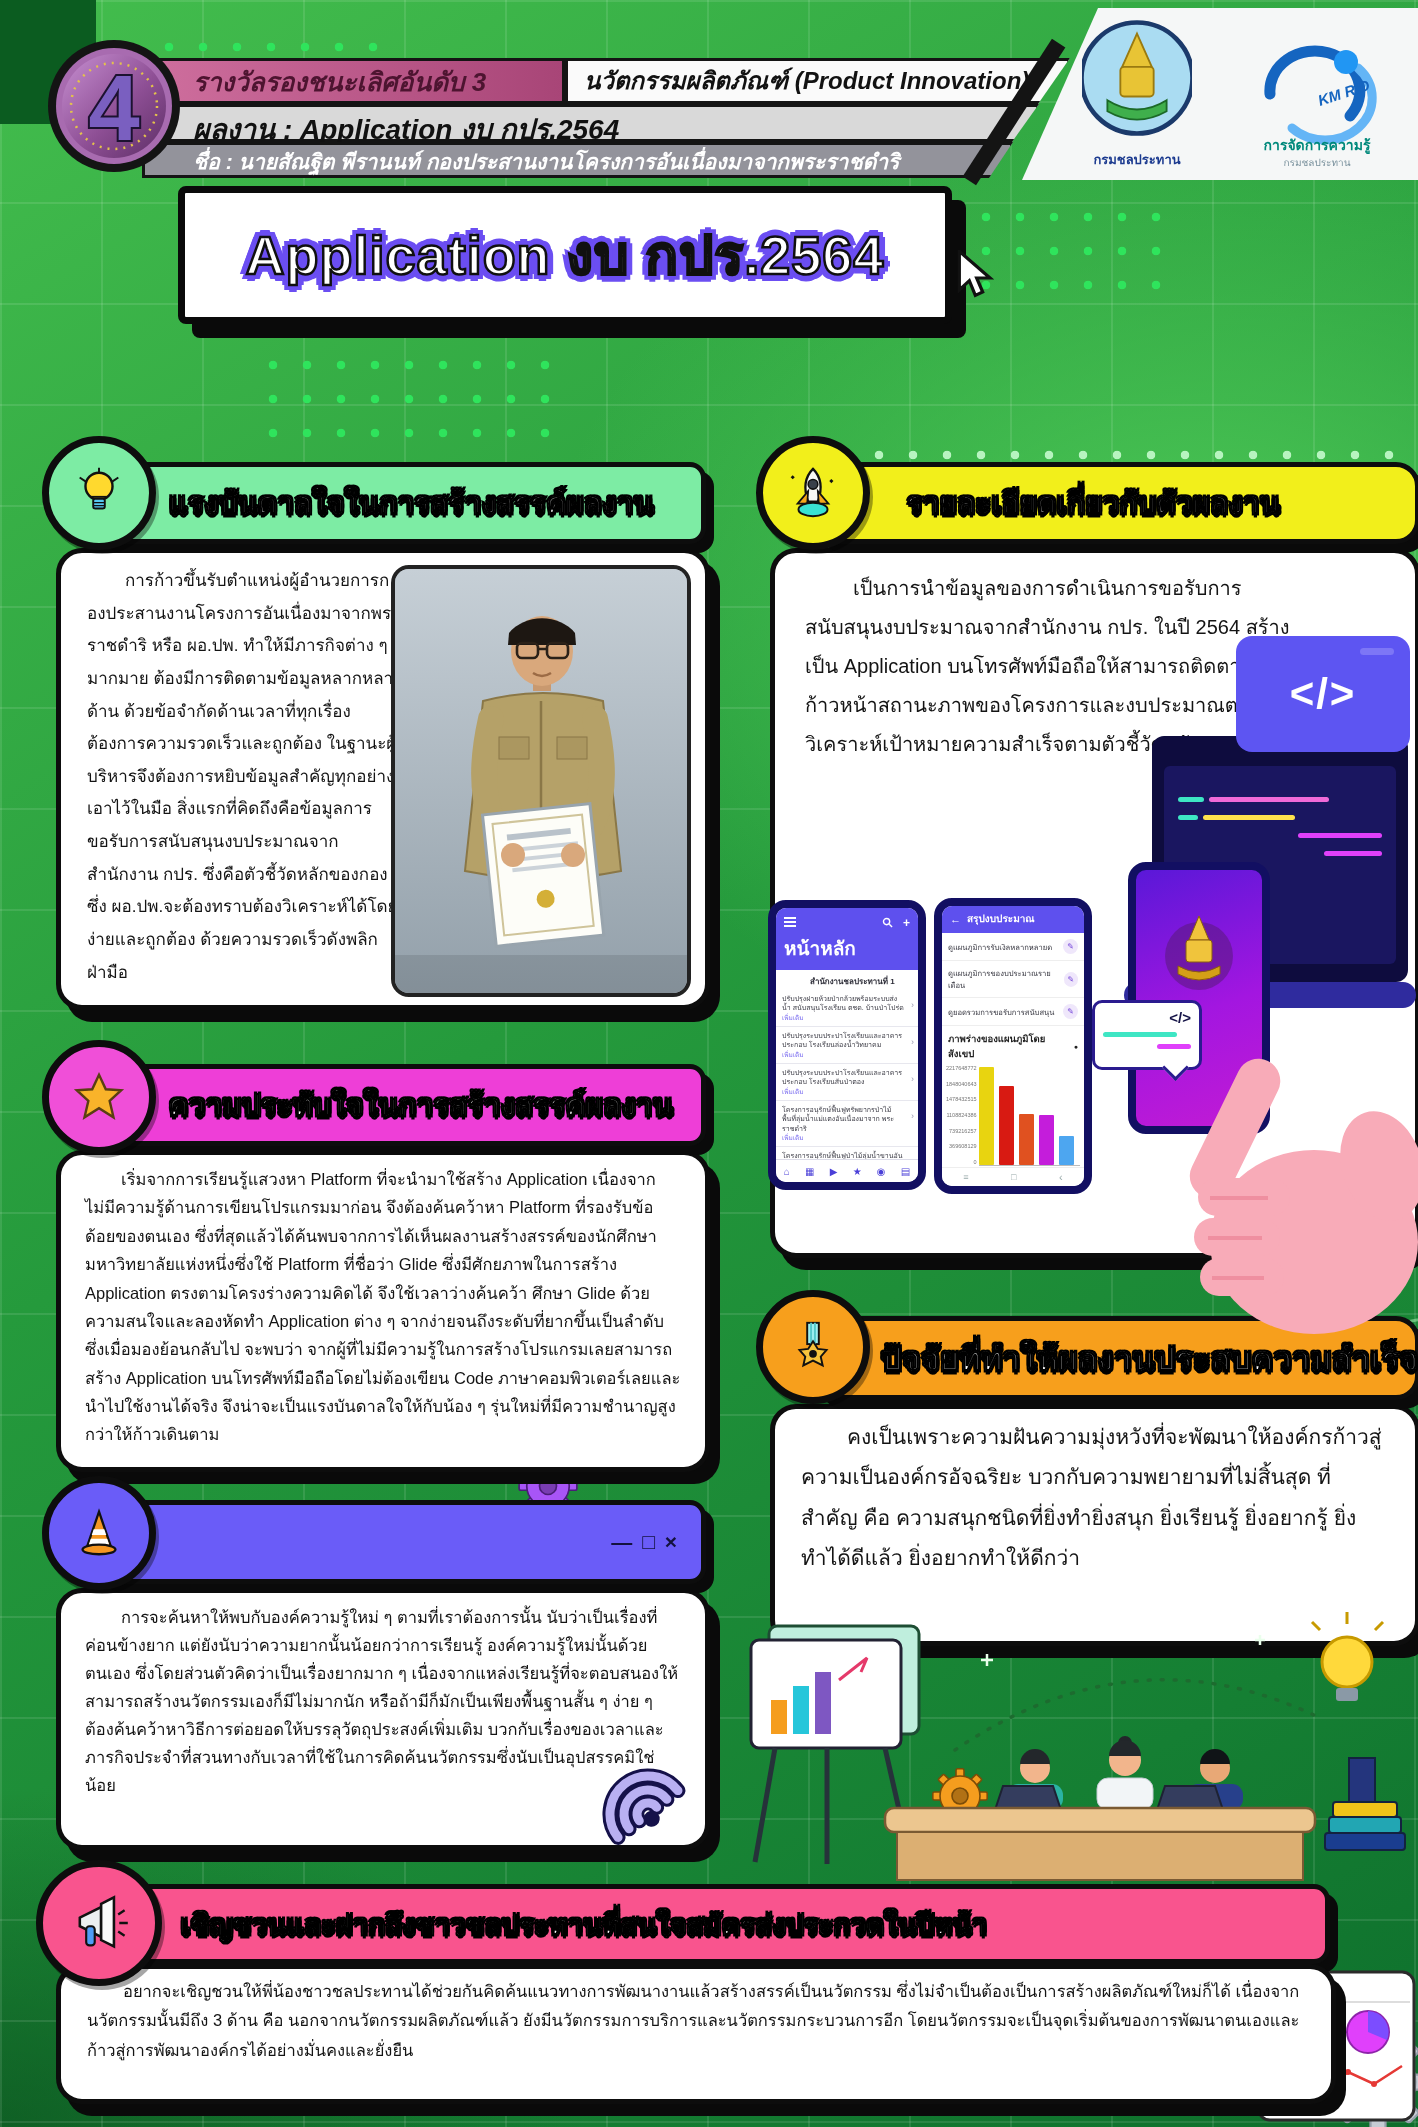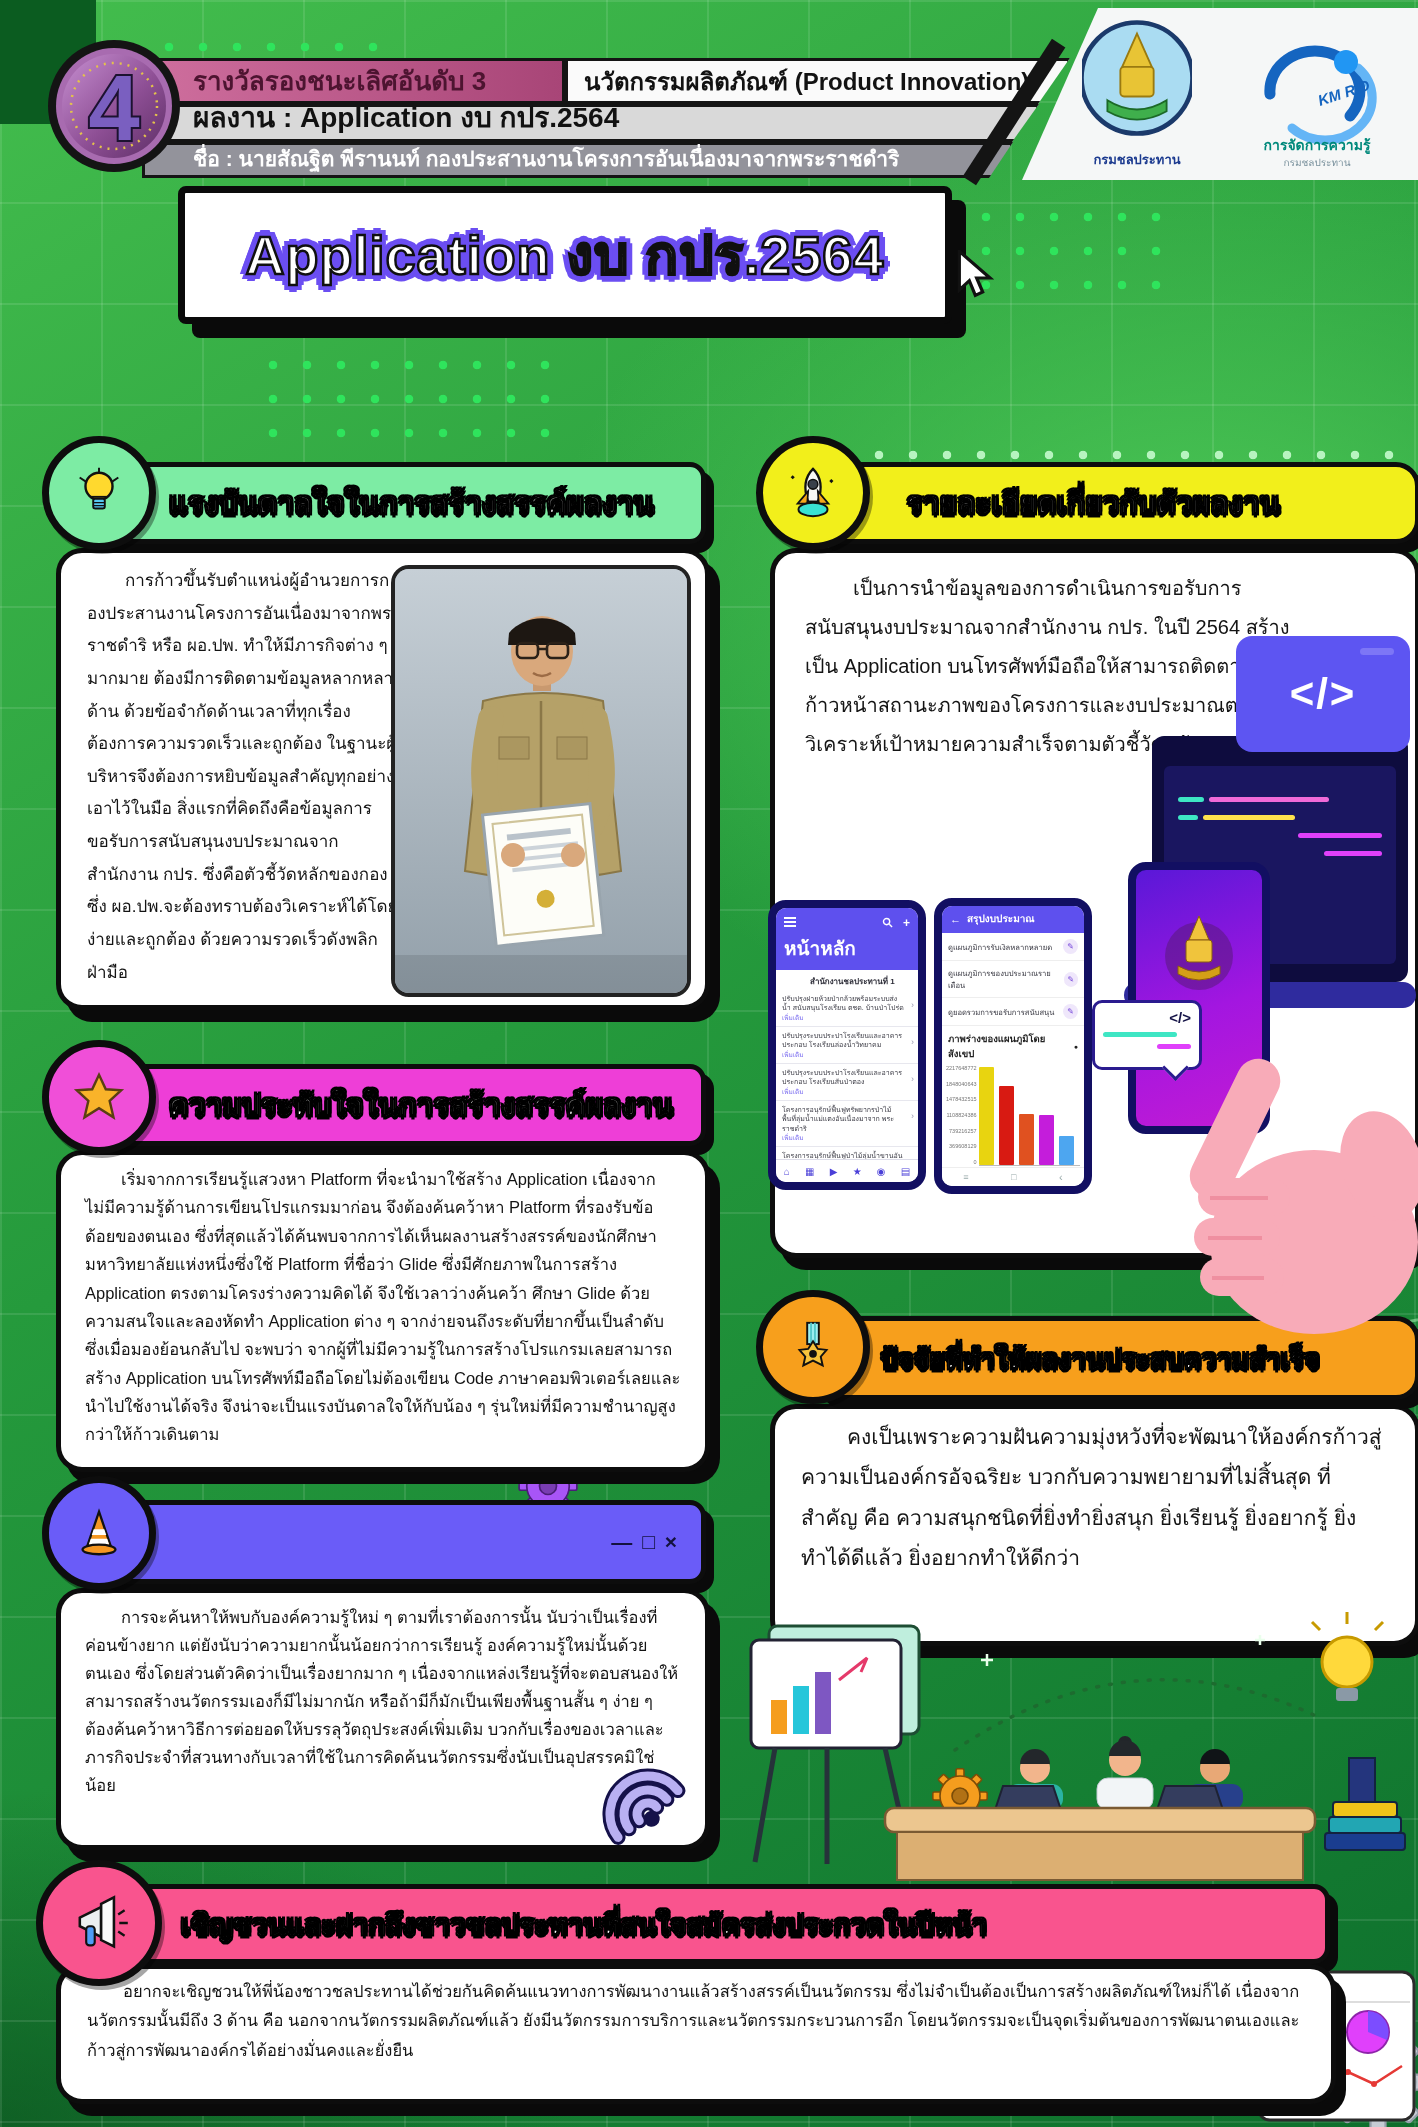--- a/index.html
+++ b/index.html
@@ -13,21 +13,21 @@
       linear-gradient(150deg,#43bd4d,#259a3c 45%,#157f33 82%,#0e6f2c);}
   .abs{position:absolute;}
   .dots{background:radial-gradient(#2fe45c 4px, transparent 4.6px);background-size:34px 34px;z-index:1;}
   .arc{border:3px solid rgba(195,255,205,.45);border-radius:50%;z-index:0;}
   .card{background:#fff;border:5px solid #0d0d0d;border-radius:26px;box-shadow:10px 12px 0 #0a0a0a;z-index:2;}
   .sec-banner{border:5px solid #0d0d0d;border-radius:16px;box-shadow:8px 9px 0 #0a0a0a;display:flex;align-items:center;z-index:3;}
   .sec-title{font-weight:bold;color:#fff;font-size:29px;letter-spacing:.5px;-webkit-text-stroke:1.2px #000;
     text-shadow:2px 2px 0 #000,-2px 2px 0 #000,2px -2px 0 #000,-2px -2px 0 #000,0 4px 0 #000;white-space:nowrap;}
   .icon-circle{border:7px solid #0d0d0d;border-radius:50%;display:flex;align-items:center;justify-content:center;z-index:4;box-shadow:3px 4px 0 rgba(0,0,0,.35);}
   .thtext{color:#141414;margin:0;}
-  .hdr-row{display:flex;align-items:flex-end;border:3px solid #141414;box-sizing:border-box;}
+  .hdr-row{display:flex;align-items:flex-start;border:3px solid #141414;box-sizing:border-box;font-style:italic;}
   .phone{border:8px solid #120f62;border-radius:18px;background:#fff;overflow:hidden;z-index:3;box-sizing:border-box;}
   .phead{background:#5e50ee;color:#fff;padding:5px 8px 7px;}
   .p1item{border-bottom:1px solid #e7e7ee;padding:4px 14px 3px 6px;position:relative;}
   .p1title{font-size:7px;line-height:1.35;color:#3a3a44;}
   .p1more{font-size:6.5px;color:#7a6cf0;}
   .p1chev{position:absolute;right:4px;top:10px;color:#9a9ab0;font-size:9px;}
   .p2row{display:flex;align-items:center;justify-content:space-between;border-bottom:1px solid #eee;padding:6px 6px;}
   .p2lbl{font-size:7.6px;color:#33333d;}
   .p2ic{width:15px;height:15px;border-radius:50%;background:#efe7fb;color:#7a4ddb;font-size:8px;display:flex;align-items:center;justify-content:center;}
   .bar{width:15px;border-radius:1px;}
@@ -397,21 +397,21 @@
 
   <div class="abs icon-circle" style="left:756px;top:1290px;width:100px;height:100px;background:#f79f1c;">
     <svg width="58" height="58" viewBox="0 0 60 60">
       <rect x="24" y="5" width="12" height="22" fill="#9ceff0" stroke="#111" stroke-width="2"></rect>
       <path d="M28,5 v22 M32,5 v22" stroke="#56c7c9" stroke-width="2"></path>
       <polygon points="30,24 35,32 44,33 38,40 40,49 30,44 20,49 22,40 16,33 25,32" fill="#f6c33c" stroke="#111" stroke-width="2"></polygon>
       <circle cx="30" cy="37" r="4" fill="#111"></circle>
     </svg>
   </div>
   <div class="abs sec-banner" style="left:812px;top:1316px;width:598px;height:74px;background:#f79f1c;border-radius:24px;">
-    <span class="sec-title" style="padding-left:64px;font-size:26px;">ปัจจัยที่ทำให้ผลงานประสบความสำเร็จ</span>
+    <span class="sec-title" style="padding-left:64px;font-size:32px;">ปัจจัยที่ทำให้ผลงานประสบความสำเร็จ</span>
   </div>
   <div class="abs card" style="left:770px;top:1404px;width:640px;height:232px;">
     <p class="thtext" style="position:absolute;left:26px;top:8px;width:586px;font-size:21px;line-height:1.92;text-indent:46px;">คงเป็นเพราะความฝันความมุ่งหวังที่จะพัฒนาให้องค์กรก้าวสู่ความเป็นองค์กรอัจฉริยะ บวกกับความพยายามที่ไม่สิ้นสุด ที่สำคัญ คือ ความสนุกชนิดที่ยิ่งทำยิ่งสนุก ยิ่งเรียนรู้ ยิ่งอยากรู้ ยิ่งทำได้ดีแล้ว ยิ่งอยากทำให้ดีกว่า</p>
   </div>
 
   <svg class="abs" style="left:735px;top:1600px;z-index:2;" width="683" height="300" viewBox="0 0 683 300">
     <rect x="34" y="26" width="150" height="108" rx="8" fill="#bfeedd" stroke="#1d4d33" stroke-width="3"></rect>
     <rect x="16" y="40" width="150" height="108" rx="8" fill="#fff" stroke="#223" stroke-width="3"></rect>
     <rect x="36" y="100" width="16" height="34" fill="#f59d1e"></rect>
     <rect x="58" y="86" width="16" height="48" fill="#26c6da"></rect>

